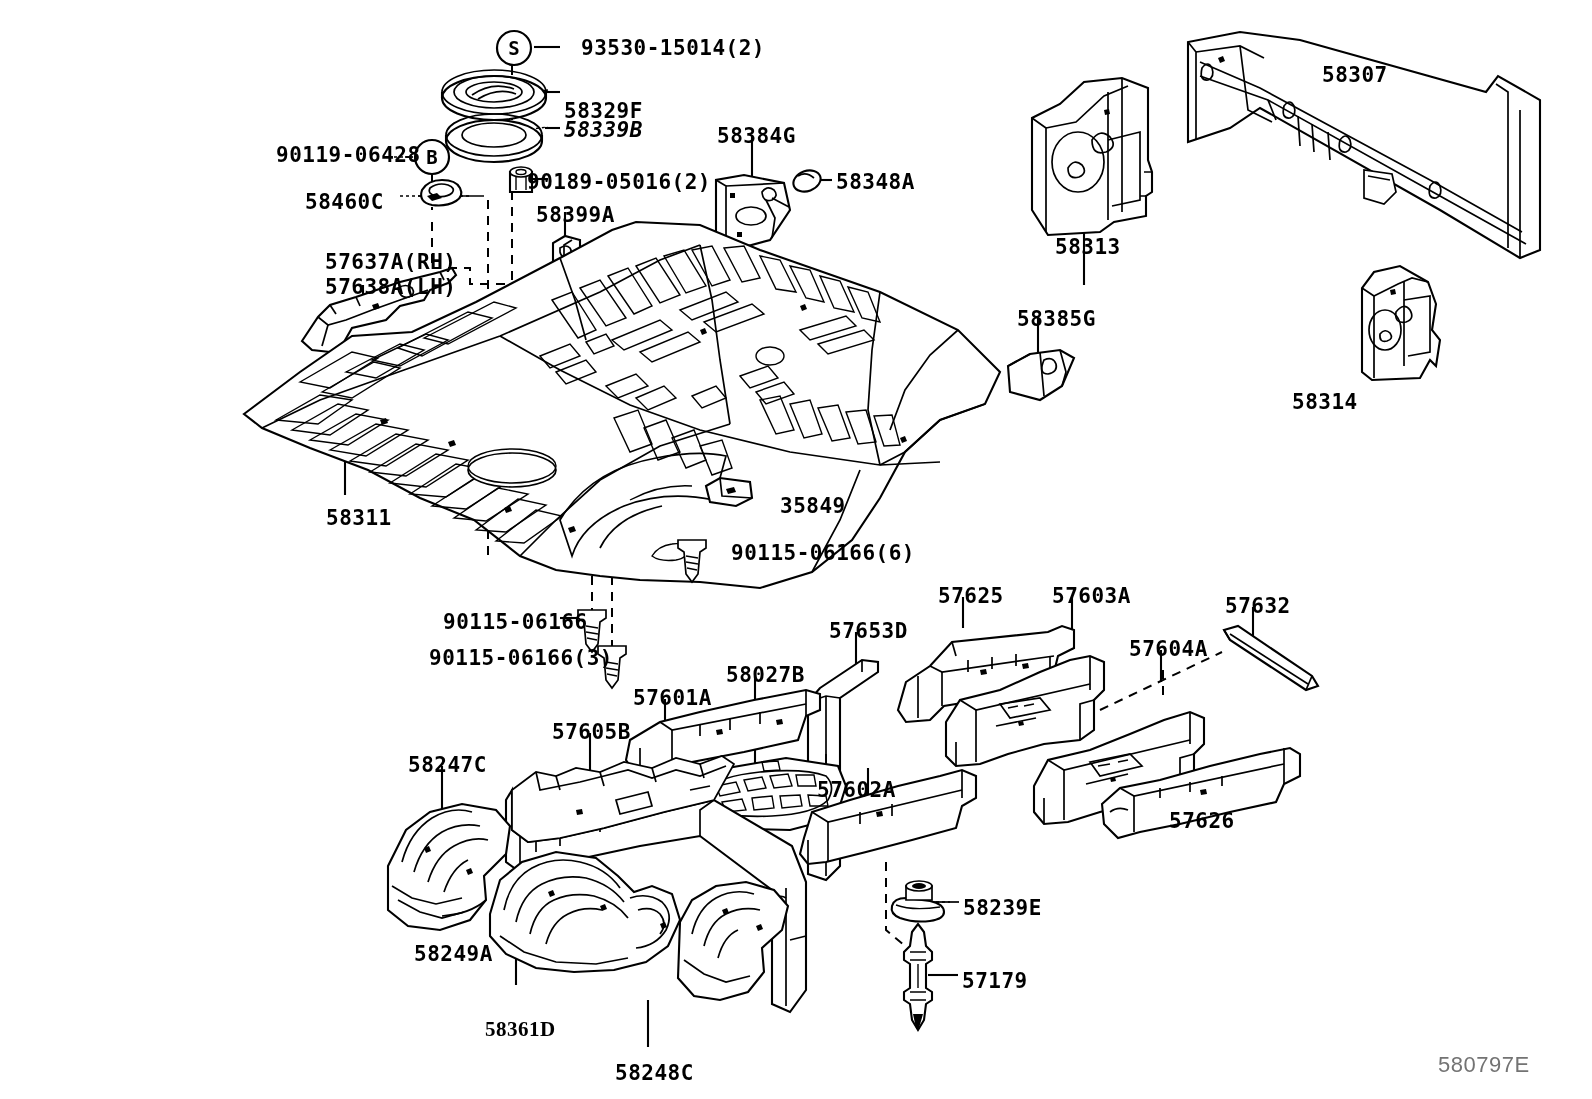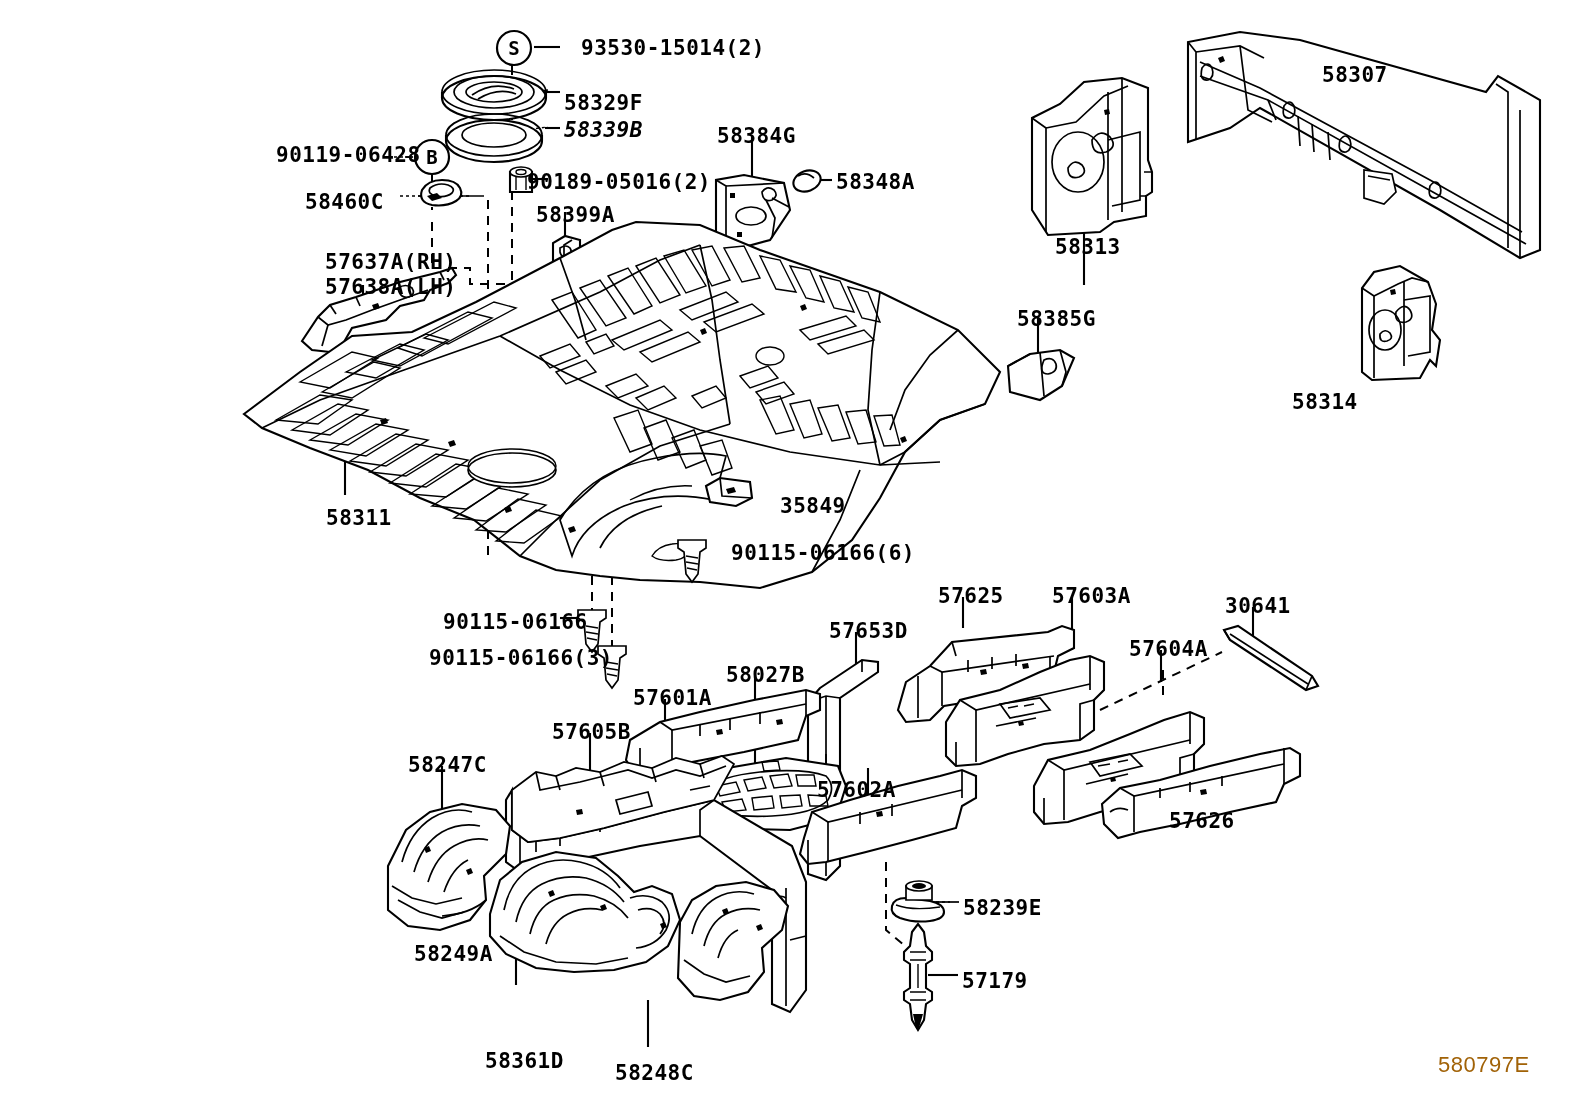--- a/index.html
+++ b/index.html
@@ -2,21 +2,21 @@
 <html><head>
 <meta charset="utf-8">
 <style>
   html,body{margin:0;padding:0;background:#ffffff;}
   #page{position:relative;width:1592px;height:1099px;background:#ffffff;
         font-family:"DejaVu Sans Mono","Liberation Mono",monospace;overflow:hidden;}
   .lbl{position:absolute;font-family:"DejaVu Sans Mono","Liberation Mono",monospace;
        font-size:21px;font-weight:bold;color:#000;white-space:pre;letter-spacing:0.5px;
        line-height:26px;}
   .code{position:absolute;font-family:"Liberation Sans","DejaVu Sans",sans-serif;
-        font-size:22px;font-weight:normal;color:#a16207;letter-spacing:0.5px;}
+        font-size:22px;font-weight:normal;color:#737373;letter-spacing:0.5px;}
   svg.art{position:absolute;left:0;top:0;width:1592px;height:1099px;}
   .ln{stroke:#000;stroke-width:2.1;fill:none;}
   .lnd{stroke:#000;stroke-width:2;fill:none;stroke-dasharray:9 7;}
   .thin{stroke:#000;stroke-width:1.7;fill:none;}
   .thin2{stroke:#000;stroke-width:1.4;fill:none;}
   .wht{fill:#ffffff;stroke:#000;stroke-width:2.1;}
   .wht2{fill:#ffffff;stroke:#000;stroke-width:1.7;}
   .blk{fill:#000;}
   .ccirc{fill:#ffffff;stroke:#000;stroke-width:2.2;}
   .ctxt{font-family:"DejaVu Sans Mono","Liberation Mono",monospace;font-size:19px;
@@ -557,51 +557,51 @@
         L926 964 L926 988 L932 992 L932 1000 L926 1004 L924 1020 L918 1030 L912 1020
         L910 1004 L904 1000 L904 992 L910 988 L910 964 L904 960 L904 952 L910 946 Z"></path>
       <path class="thin2" d="M910 952 L926 952 M910 960 L926 960 M910 992 L926 992 M910 1000 L926 1000"></path>
       <path class="thin2" d="M918 964 L918 988"></path>
       <path class="blk" d="M913 1014 l10 0 l-4 14 l-3 0 Z"></path>
     </g>
 
   </svg>
 
   <div class="lbl" style="left:564px;top:35px;margin-left:17px;">93530-15014(2)</div>
-  <div class="lbl" style="left:564px;top:90px;">58329F</div>
+  <div class="lbl" style="left:564px;top:98px;">58329F</div>
   <div class="lbl" style="left:564px;top:117px;font-style:italic;">58339B</div>
   <div class="lbl" style="left:276px;top:142px;text-align:right;">90119-06428</div>
   <div class="lbl" style="left:527px;top:169px;">90189-05016(2)</div>
   <div class="lbl" style="left:305px;top:189px;">58460C</div>
   <div class="lbl" style="left:536px;top:202px;">58399A</div>
   <div class="lbl" style="left:717px;top:123px;">58384G</div>
   <div class="lbl" style="left:836px;top:169px;">58348A</div>
   <div class="lbl" style="left:325px;top:249px;">57637A(RH)</div>
   <div class="lbl" style="left:325px;top:274px;">57638A(LH)</div>
   <div class="lbl" style="left:1055px;top:234px;">58313</div>
   <div class="lbl" style="left:1322px;top:62px;">58307</div>
   <div class="lbl" style="left:1292px;top:389px;">58314</div>
   <div class="lbl" style="left:1017px;top:306px;">58385G</div>
   <div class="lbl" style="left:326px;top:505px;">58311</div>
   <div class="lbl" style="left:780px;top:493px;">35849</div>
   <div class="lbl" style="left:731px;top:540px;">90115-06166(6)</div>
   <div class="lbl" style="left:443px;top:609px;">90115-06166</div>
   <div class="lbl" style="left:429px;top:645px;">90115-06166(3)</div>
   <div class="lbl" style="left:938px;top:583px;">57625</div>
   <div class="lbl" style="left:1052px;top:583px;">57603A</div>
-  <div class="lbl" style="left:1225px;top:593px;">30641</div>
+  <div class="lbl" style="left:1225px;top:593px;">57632</div>
   <div class="lbl" style="left:829px;top:618px;">57653D</div>
   <div class="lbl" style="left:1129px;top:636px;">57604A</div>
   <div class="lbl" style="left:726px;top:662px;">58027B</div>
   <div class="lbl" style="left:633px;top:685px;">57601A</div>
   <div class="lbl" style="left:552px;top:719px;">57605B</div>
   <div class="lbl" style="left:817px;top:754px;margin-top:23px;">57602A</div>
   <div class="lbl" style="left:408px;top:752px;">58247C</div>
   <div class="lbl" style="left:1169px;top:808px;">57626</div>
   <div class="lbl" style="left:414px;top:941px;">58249A</div>
   <div class="lbl" style="left:963px;top:895px;">58239E</div>
   <div class="lbl" style="left:962px;top:968px;">57179</div>
-  <div class="lbl" style="left:485px;top:1048px;">58361D</div>
+  <div class="lbl" style="left:485px;top:1016px;font-family:Liberation Serif, serif;">58361D</div>
   <div class="lbl" style="left:615px;top:1060px;">58248C</div>
 
   <div class="code" style="left:1438px;top:1052px;">580797E</div>
 
 </div>
 
 </body></html>

